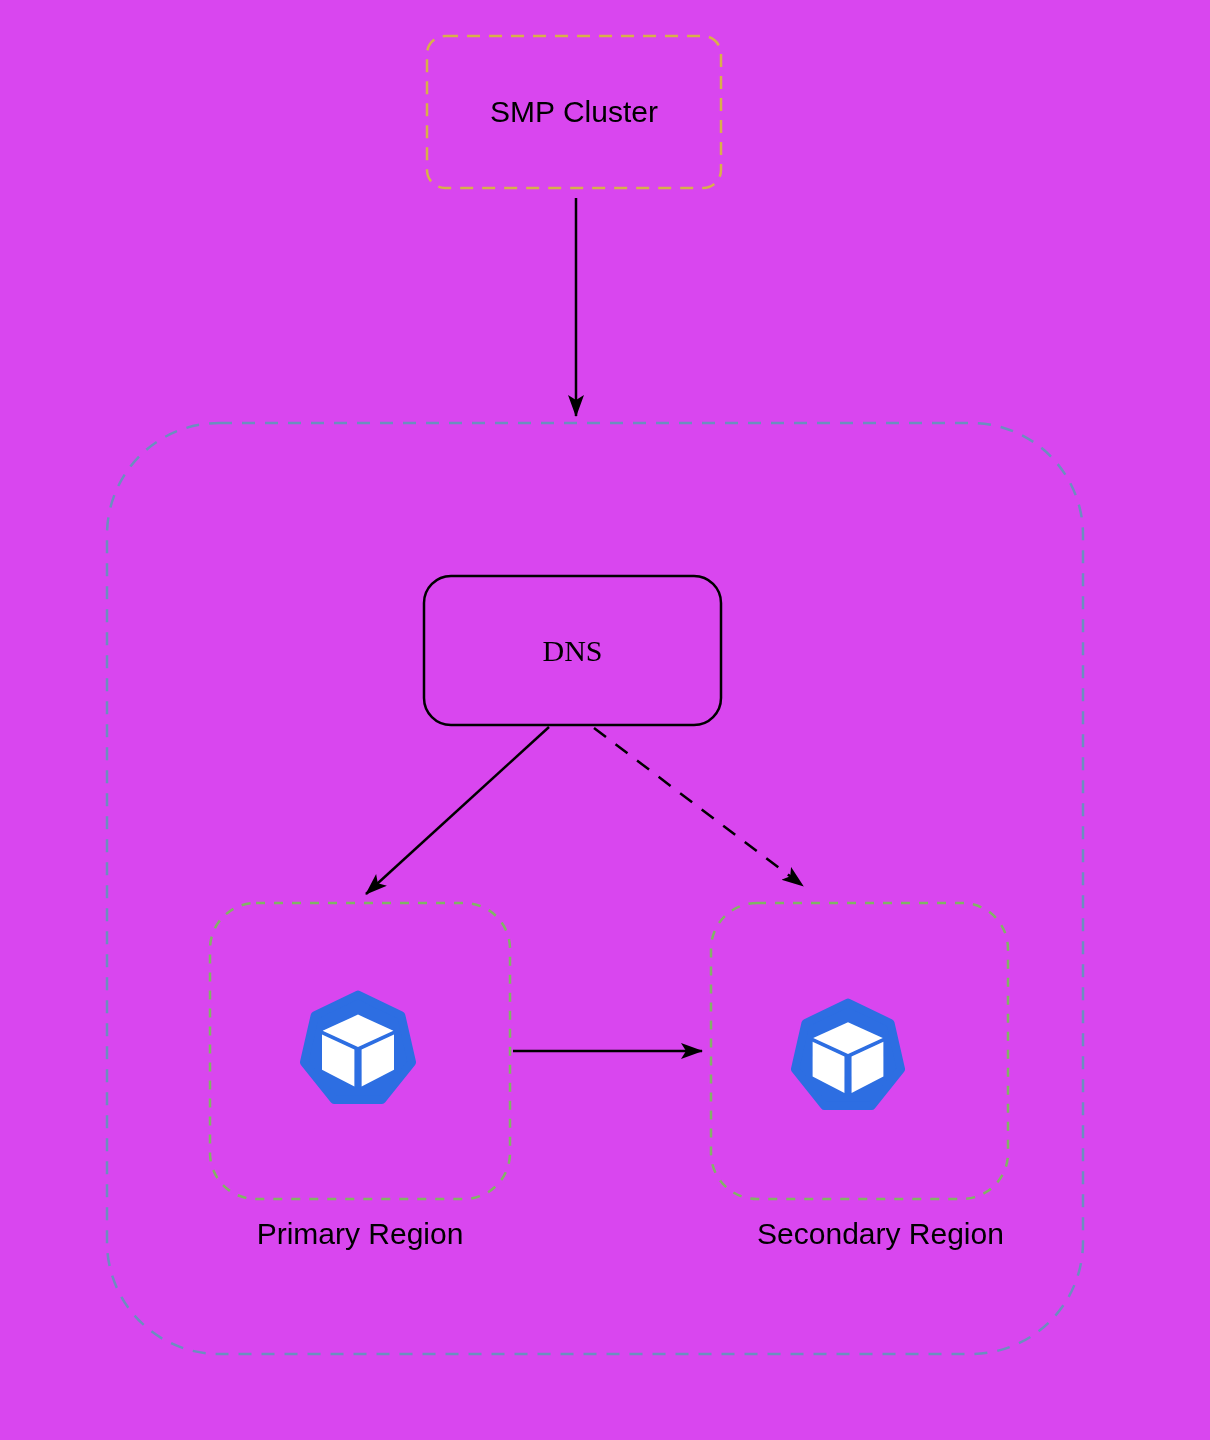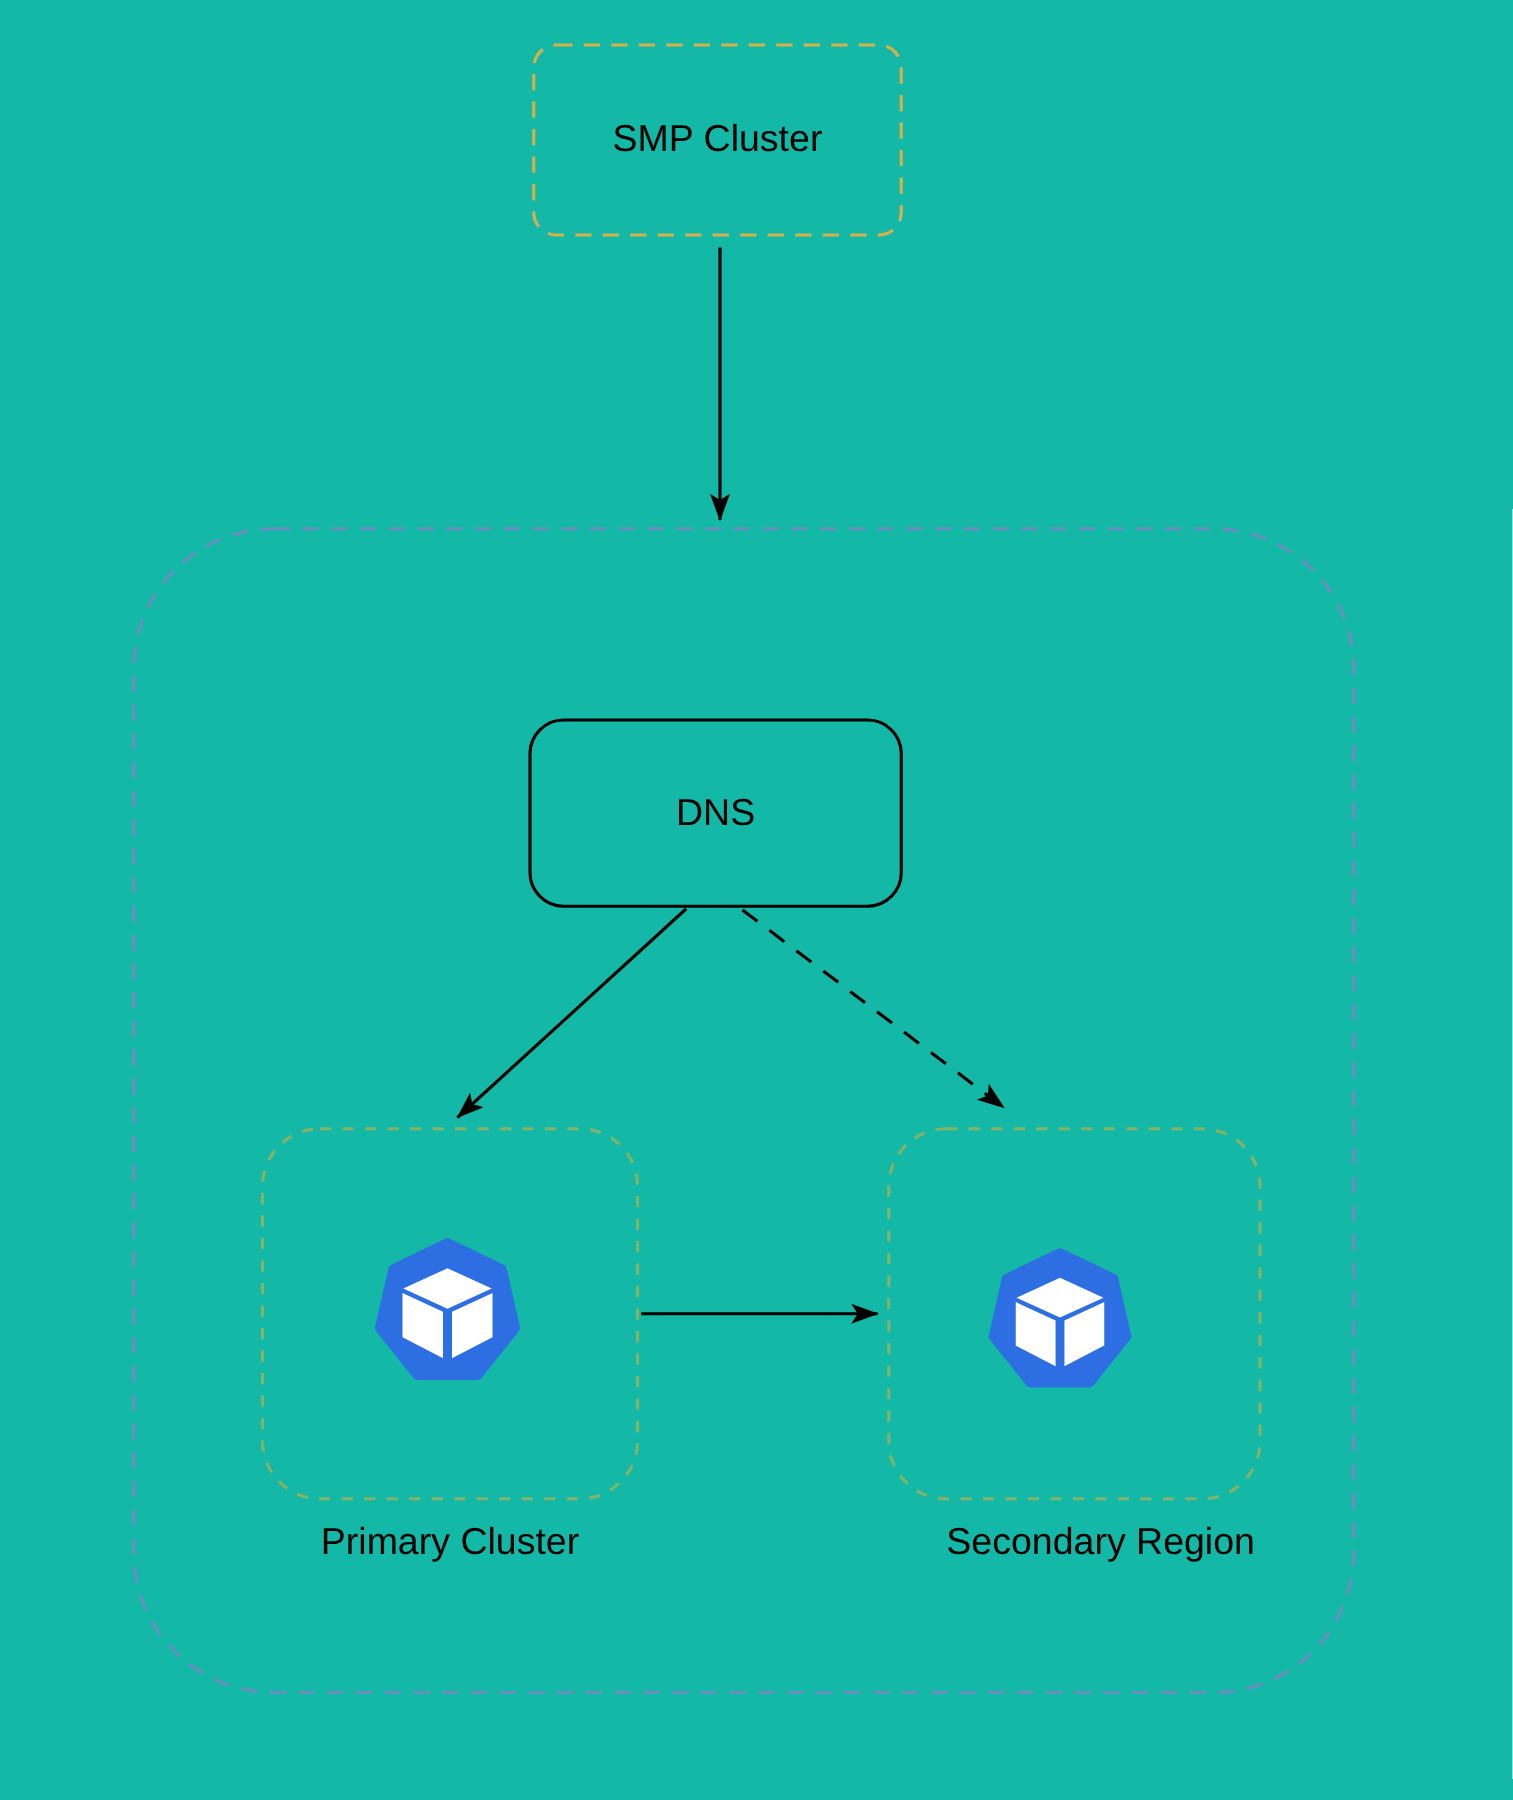--- a/index.html
+++ b/index.html
@@ -5,21 +5,21 @@
   html, body {
     margin: 0;
     padding: 0;
     background: #ffffff;
     font-family: "Liberation Sans", sans-serif;
   }
   .canvas {
     position: relative;
     width: 1210px;
     height: 1440px;
-    background: #14b8a6;
+    background: #d946ef;
     overflow: hidden;
   }
   .overlay {
     position: absolute;
     left: 0;
     top: 0;
     width: 1210px;
     height: 1440px;
     display: block;
   }
@@ -28,21 +28,21 @@
     display: flex;
     align-items: center;
     justify-content: center;
     font-size: 30px;
     color: #000000;
     text-align: center;
     white-space: nowrap;
     line-height: 1.2;
   }
   .label-smp      { left: 427px; top: 36px;  width: 294px; height: 152px; }
-  .label-dns      { left: 424px; top: 576px; width: 297px; height: 149px; }
+  .label-dns      { left: 424px; top: 576px; width: 297px; height: 149px; font-family: Liberation Serif, serif; }
   .label-primary  { left: 210px; top: 1212px; width: 300px; height: 44px; }
   .label-secondary{ left: 732px; top: 1212px; width: 297px; height: 44px; }
   .region-icon {
     position: absolute;
     display: block;
   }
   .icon-primary   { left: 298px; top: 990px; width: 120px; height: 120px; }
   .icon-secondary { left: 789px; top: 998px; width: 118px; height: 118px; }
 </style>
 </head>
@@ -73,21 +73,21 @@
 
     <line x1="594" y1="728" x2="803" y2="886" stroke-width="2.5" stroke-dasharray="15 12" marker-end="url(#arrowhead)" stroke="#000000"></line>
 
     <line x1="513" y1="1051" x2="702" y2="1051" stroke-width="2.5" marker-end="url(#arrowhead)" stroke="#000000"></line>
   </svg>
 
   <div class="node-label label-smp">SMP Cluster</div>
 
   <div class="node-label label-dns">DNS</div>
 
-  <div class="node-label label-primary">Primary Cluster</div>
+  <div class="node-label label-primary">Primary Region</div>
 
   <div class="node-label label-secondary">Secondary Region</div>
 
   <svg class="region-icon icon-primary" viewBox="0 0 100 100">
     <polygon points="50,4 14.03,21.32 5.15,60.24 30.03,91.44 69.97,91.44 94.85,60.24 85.97,21.32" stroke-width="7" stroke-linejoin="round" fill="#2d6ee2" stroke="#2d6ee2"></polygon>
     <polygon points="50,20.5 79.5,34 50,47.5 20.5,34" fill="#ffffff"></polygon>
     <polygon points="20,37 47,49.5 47,80.5 20,66.5" fill="#ffffff"></polygon>
     <polygon points="80,37 53,49.5 53,80.5 80,66.5" fill="#ffffff"></polygon>
   </svg>
 

